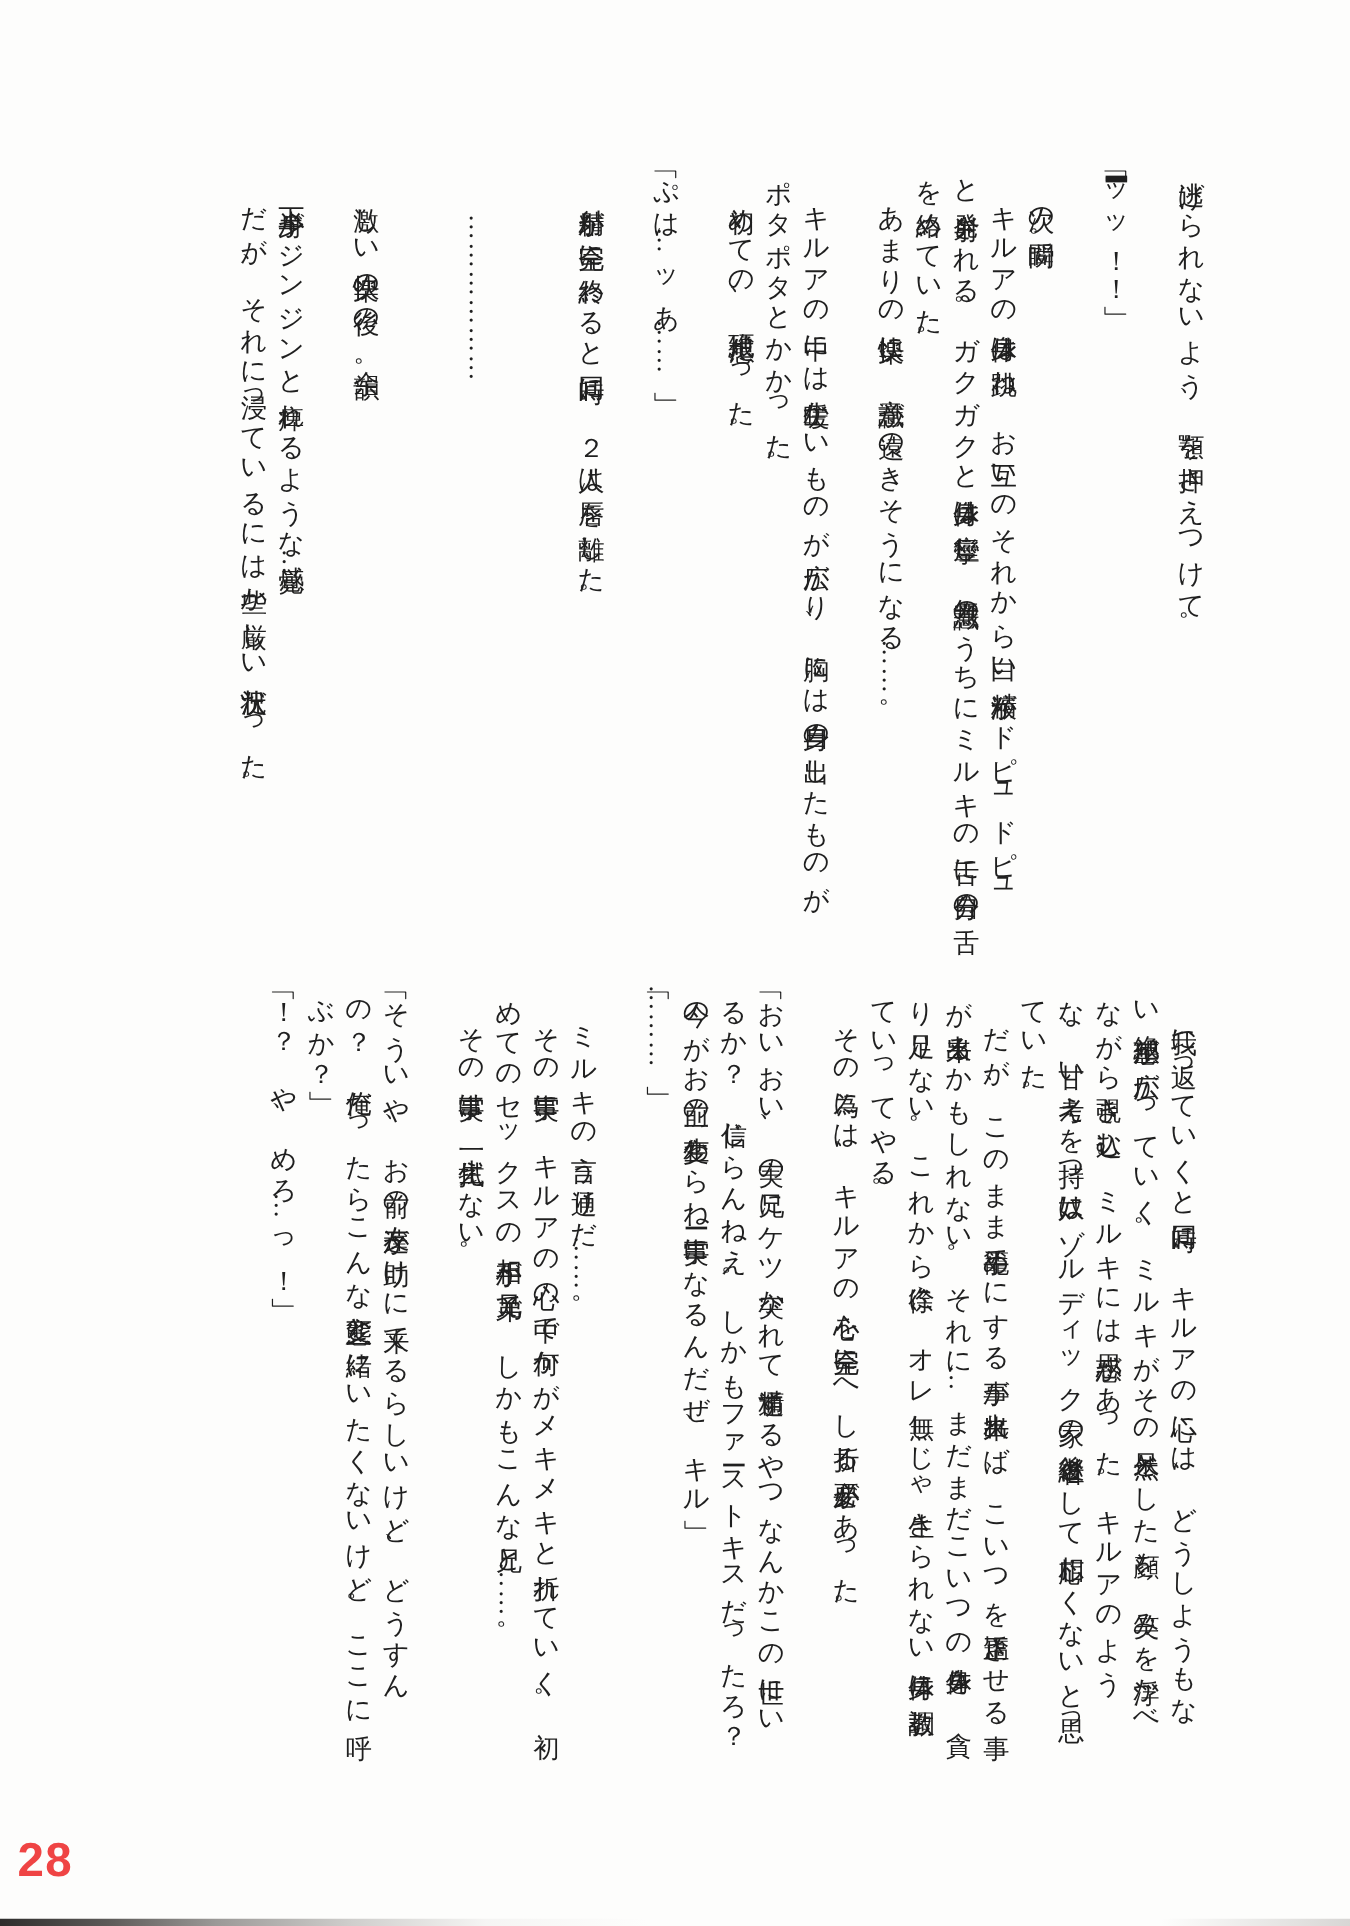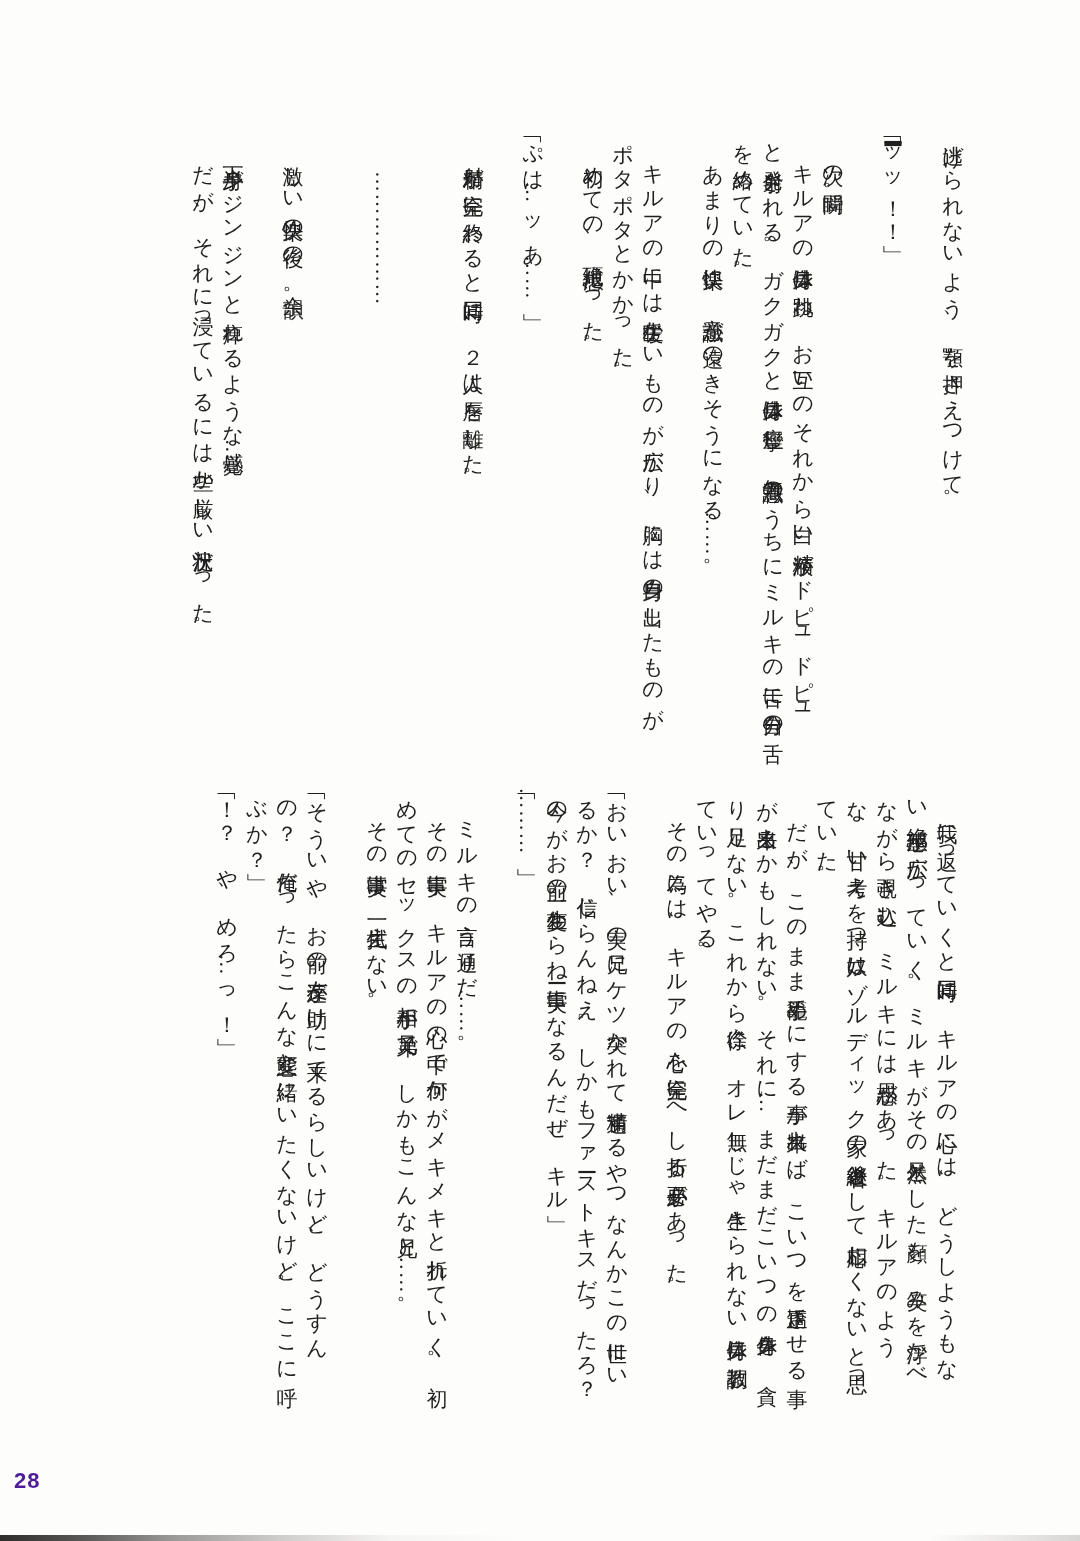--- a/index.html
+++ b/index.html
@@ -45,23 +45,23 @@
   .vblock p.indent2 { text-indent: 2em; }
   
   .vblock p.gap  { margin-block-start: 30px; }
   .vblock p.gap2 { margin-block-start: 60px; }
 
   .page-number {
     position: absolute;
     left: 14px;
     top: 1468px;
     font-family: "Liberation Sans", "DejaVu Sans", sans-serif;
-    font-size: 22px;
+    font-size: 38px;
     font-weight: bold;
-    color: #4c1d95;
+    color: #ef4444;
     letter-spacing: 1px;
   }
   .edge-shadow {
     position: absolute;
     left: 0;
     bottom: 0;
     width: 100%;
     height: 6px;
     background: linear-gradient(
       to right,

